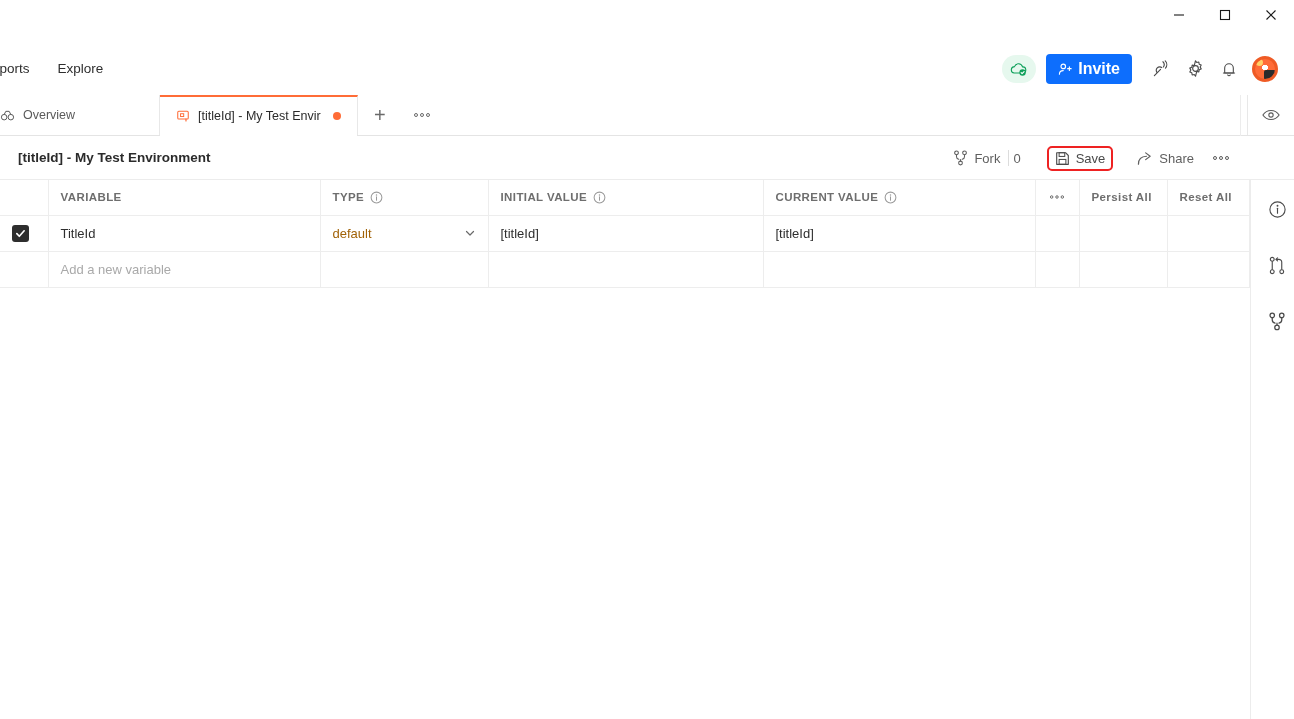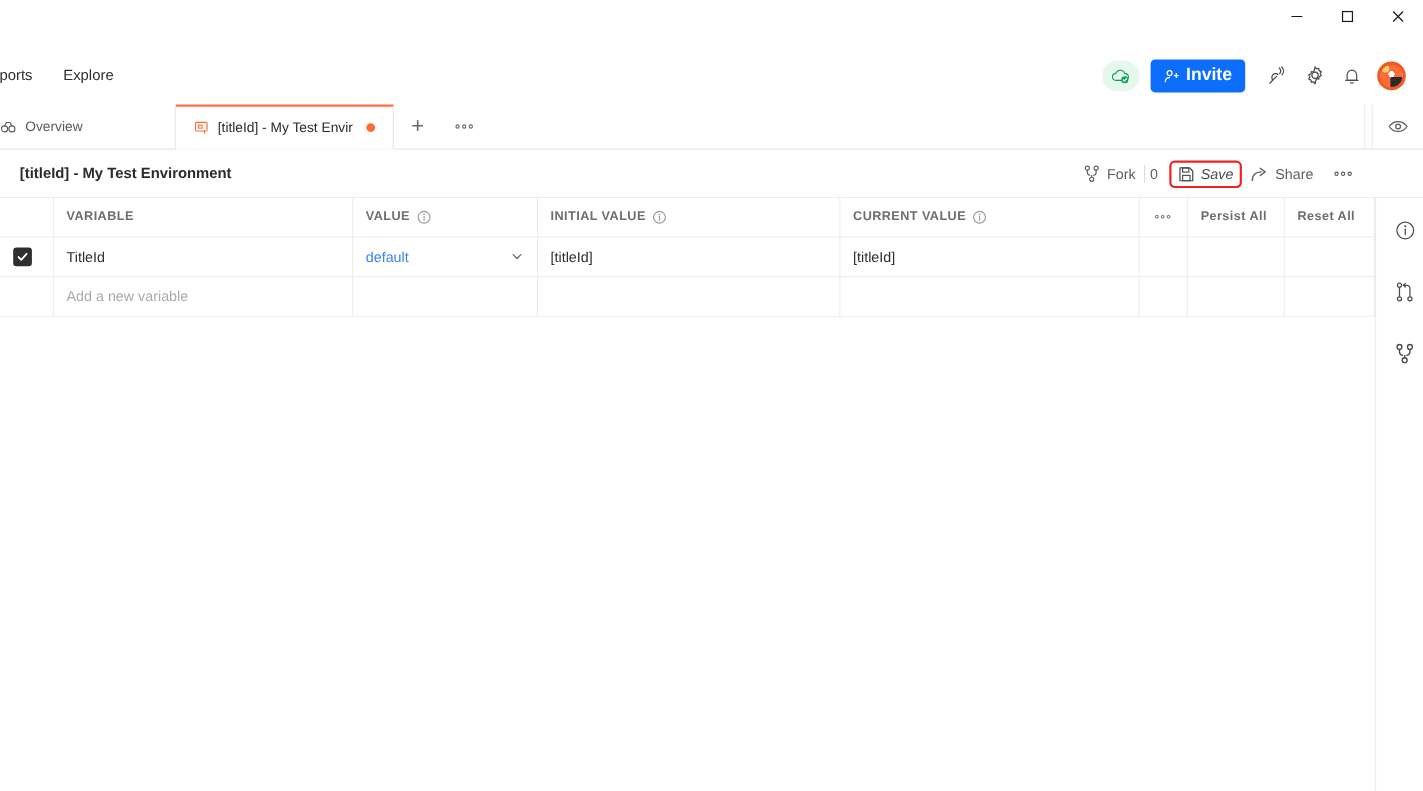--- a/index.html
+++ b/index.html
@@ -146,22 +146,22 @@
   .env-title { font-size: 13.5px; font-weight: bold; color:#2b2b2b; }
   .envbar-actions {
     position:absolute; right: 54px; top:0; height:44px;
     display:flex; align-items:center; gap: 0px;
   }
   .act { display:flex; align-items:center; gap:6px; font-size:13px; color:#5f5f5f; padding: 0 8px; }
   .fork-count { font-size: 13px; color:#5f5f5f; padding: 0 10px 0 4px; }
   .vdiv { width:1px; height:16px; background:#dcdcdc; }
   .save-wrap {
     border: 2px solid #ee2222; border-radius: 5px;
-    padding: 3px 6px; margin: 0 0;
-    display:flex; align-items:center;font-style:italic;
+    padding: 3px 6px; margin: 0 16px;
+    display:flex; align-items:center;
   }
   .save-btn { display:flex; align-items:center; gap:6px; font-size:13px; color:#4a4a4a; font-weight:500; }
   .more-dots { padding: 0 10px; color:#5a5a5a; display:flex; align-items:center; }
 
   
   .tablearea { flex: 1 1 auto; display:flex; overflow:hidden; }
   .tablewrap { flex: 1 1 auto; }
   table.vars { width: 100%; border-collapse: collapse; table-layout: fixed; }
   table.vars th, table.vars td {
     border-right: 1px solid #ededed;
@@ -188,21 +188,21 @@
   th.c-persist { width: 88px; text-align:center; color:#2e2e2e; font-size: 12.5px; letter-spacing:0; }
   th.c-reset   { width: 82px; text-align:center; color:#2e2e2e; font-size: 12.5px; letter-spacing:0; border-right:none; }
   td.c-persist, td.c-reset { border-right:none; }
   .hdr-cell { display:flex; align-items:center; gap: 6px; }
   .cbox {
     width: 17px; height: 17px; border-radius: 3px;
     background: #2e2e2e;
     display:inline-flex; align-items:center; justify-content:center;
     margin: 0 auto;
   }
-  .type-cell { display:flex; align-items:center; justify-content:space-between; color:#3b82f6; }
+  .type-cell { display:flex; align-items:center; justify-content:space-between; color:#a16207; }
   .placeholder-row td { color:#a9a9a9; }
   .placeholder-row .c-var { color:#a9a9a9; }
 
   
   .rightrail {
     width: 54px; flex: 0 0 54px;
     border-left: 1px solid #ececec;
     display:flex; flex-direction:column; align-items:center;
     padding-top: 12px; gap: 22px;
     color:#5a5a5a;
@@ -404,21 +404,21 @@
         <thead>
           <tr>
             <th class="c-check"></th>
             <th class="c-var">
               <div class="hdr-cell">
                   <span>VARIABLE</span>
                 </div>
             </th>
             <th class="c-type">
               <div class="hdr-cell">
-                <span>VALUE</span>
+                <span>TYPE</span>
                 <span>
                   <svg width="13" height="13" viewBox="0 0 14 14">
                       <circle cx="7" cy="7" r="5.8" fill="none" stroke="#9a9a9a" stroke-width="1.1"></circle>
                       <circle cx="7" cy="4.2" r="0.8" fill="#9a9a9a"></circle>
                       <line x1="7" y1="6.2" x2="7" y2="10" stroke="#9a9a9a" stroke-width="1.1" stroke-linecap="round"></line>
                     </svg>
                 </span>
               </div>
             </th>
             <th class="c-init">

